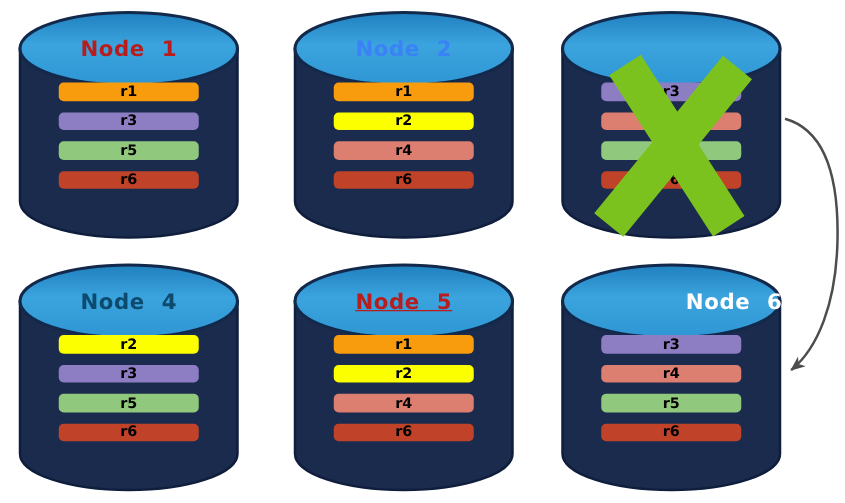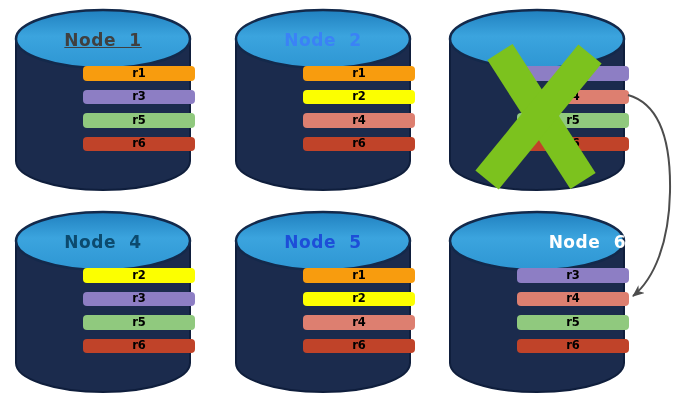--- a/index.html
+++ b/index.html
@@ -16,21 +16,21 @@
   .node-title{
     position:absolute;top:20px;left:0;right:0;height:24px;line-height:24px;
     text-align:center;font-size:17px;font-weight:bold;color:#fff;
     word-spacing:7px;white-space:pre;letter-spacing:.5px;
   }
   .bars{position:absolute;inset:0}
   .bar{
     position:absolute;left:50%;transform:translateX(-50%);
     width:112px;height:14.5px;border-radius:4px;
     display:flex;align-items:center;justify-content:center;
-    font-size:11.5px;font-weight:bold;color:#000;line-height:1;margin-left:36px;
+    font-size:11.5px;font-weight:bold;color:#000;line-height:1;
   }
   .xmark{position:absolute;inset:0;width:100%;height:100%;display:none}
   .xmark line{stroke-width:30;stroke-linecap:butt}
   .overlay{position:absolute;left:0;top:0;pointer-events:none}
   .overlay .curve{fill:none;stroke-width:2}
 </style>
 </head>
 <body style="background: rgb(255, 255, 255);">
 
 <svg width="0" height="0" style="position:absolute" aria-hidden="true">
@@ -42,21 +42,21 @@
     </linearGradient>
   </defs>
 </svg>
 
 <div class="canvas">
     <div class="node" style="left: 14px; top: 8px;">
     <svg class="cyl" viewBox="0 0 178 184">
       <path class="cyl-body" d="M2 31 L2 153 A87 29 0 0 0 176 153 L176 31 Z" style="fill: rgb(27, 43, 77);"></path>
       <ellipse class="cyl-top" cx="89" cy="31" rx="87" ry="29"></ellipse>
     </svg>
-    <div class="node-title" style="color: #404040; text-decoration: underline;">Node 1</div>
+    <div class="node-title" style="color: #b91c1c;">Node 1</div>
     <div class="bars">
         <div class="bar" style="top: 58px; background: rgb(248, 156, 14); color: rgb(0, 0, 0);">r1</div>
         <div class="bar" style="top: 81.5px; background: rgb(141, 126, 196); color: rgb(0, 0, 0);">r3</div>
         <div class="bar" style="top: 105px; background: rgb(144, 201, 126); color: rgb(0, 0, 0);">r5</div>
         <div class="bar" style="top: 128.5px; background: rgb(192, 67, 41); color: rgb(0, 0, 0);">r6</div>
       </div>
 
   </div>
     <div class="node" style="left: 234px; top: 8px;">
     <svg class="cyl" viewBox="0 0 178 184">
@@ -100,21 +100,21 @@
         <div class="bar" style="top: 105px; background: rgb(144, 201, 126); color: rgb(0, 0, 0);">r5</div>
         <div class="bar" style="top: 128.5px; background: rgb(192, 67, 41); color: rgb(0, 0, 0);">r6</div>
       </div>
 
   </div>
     <div class="node" style="left: 234px; top: 210px;">
     <svg class="cyl" viewBox="0 0 178 184">
       <path class="cyl-body" d="M2 31 L2 153 A87 29 0 0 0 176 153 L176 31 Z" style="fill: rgb(27, 43, 77);"></path>
       <ellipse class="cyl-top" cx="89" cy="31" rx="87" ry="29"></ellipse>
     </svg>
-    <div class="node-title" style="color: #1d4ed8;">Node 5</div>
+    <div class="node-title" style="color: #b91c1c; text-decoration: underline;">Node 5</div>
     <div class="bars">
         <div class="bar" style="top: 58px; background: rgb(248, 156, 14); color: rgb(0, 0, 0);">r1</div>
         <div class="bar" style="top: 81.5px; background: rgb(252, 255, 0); color: rgb(0, 0, 0);">r2</div>
         <div class="bar" style="top: 105px; background: rgb(221, 127, 112); color: rgb(0, 0, 0);">r4</div>
         <div class="bar" style="top: 128.5px; background: rgb(192, 67, 41); color: rgb(0, 0, 0);">r6</div>
       </div>
 
   </div>
     <div class="node" style="left: 448px; top: 210px;">
     <svg class="cyl" viewBox="0 0 178 184">

